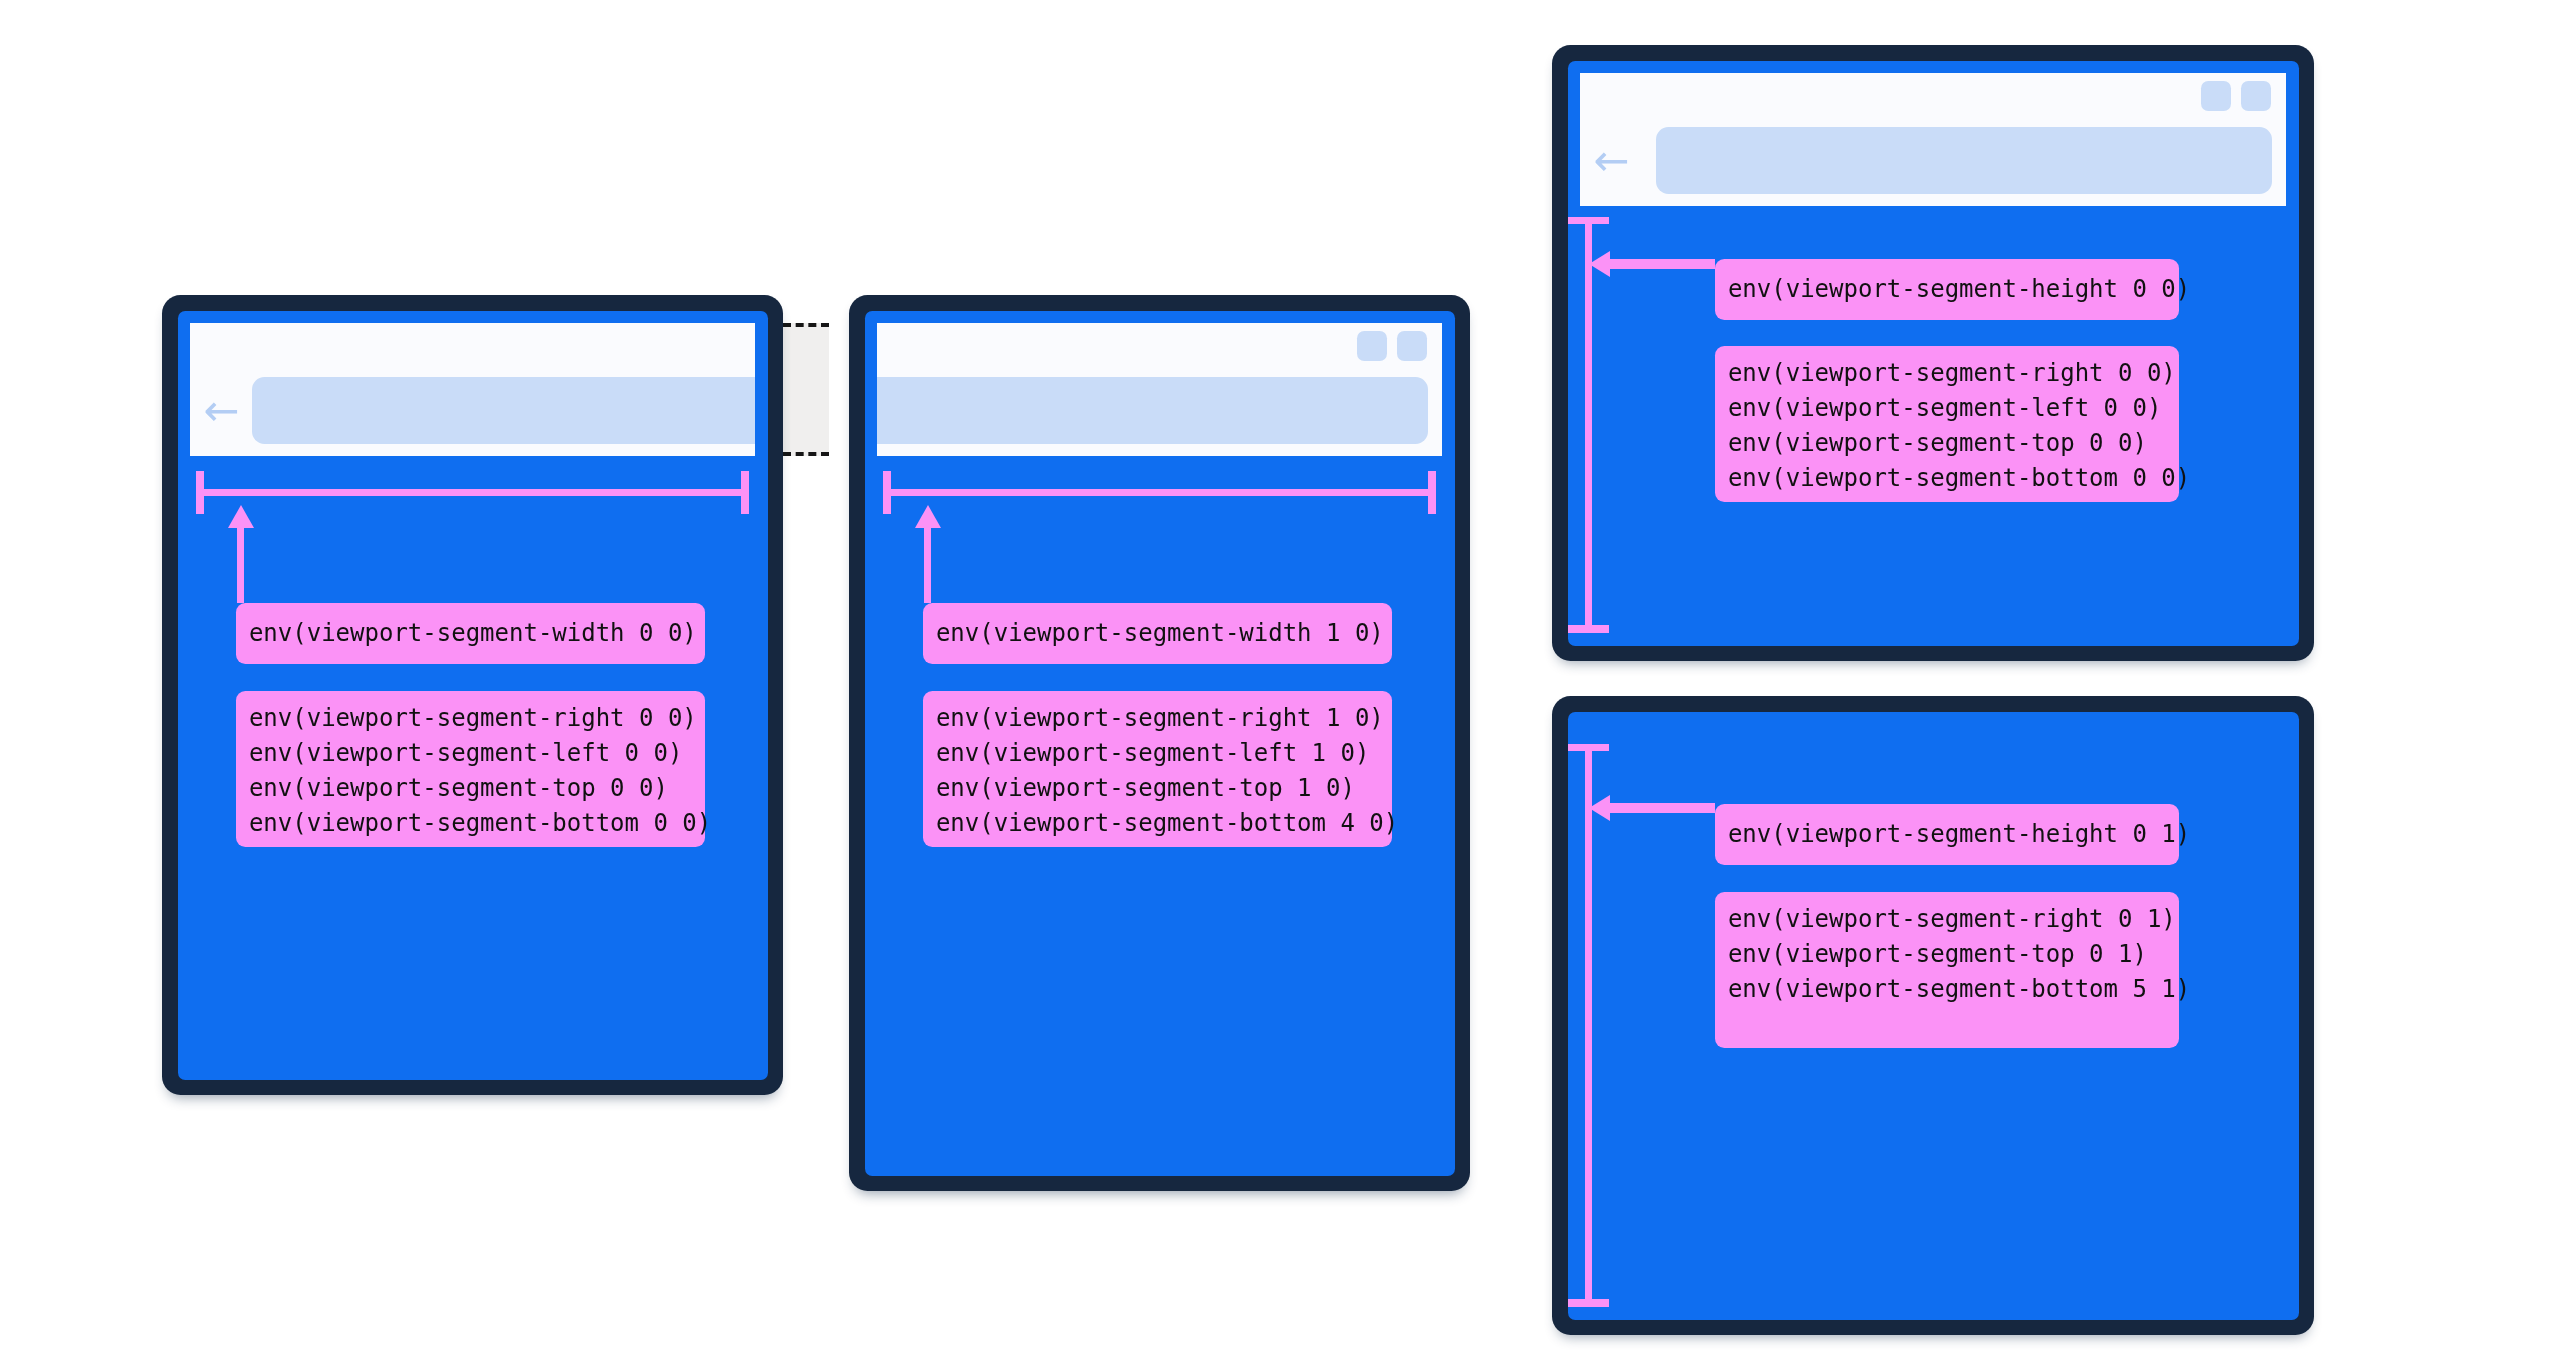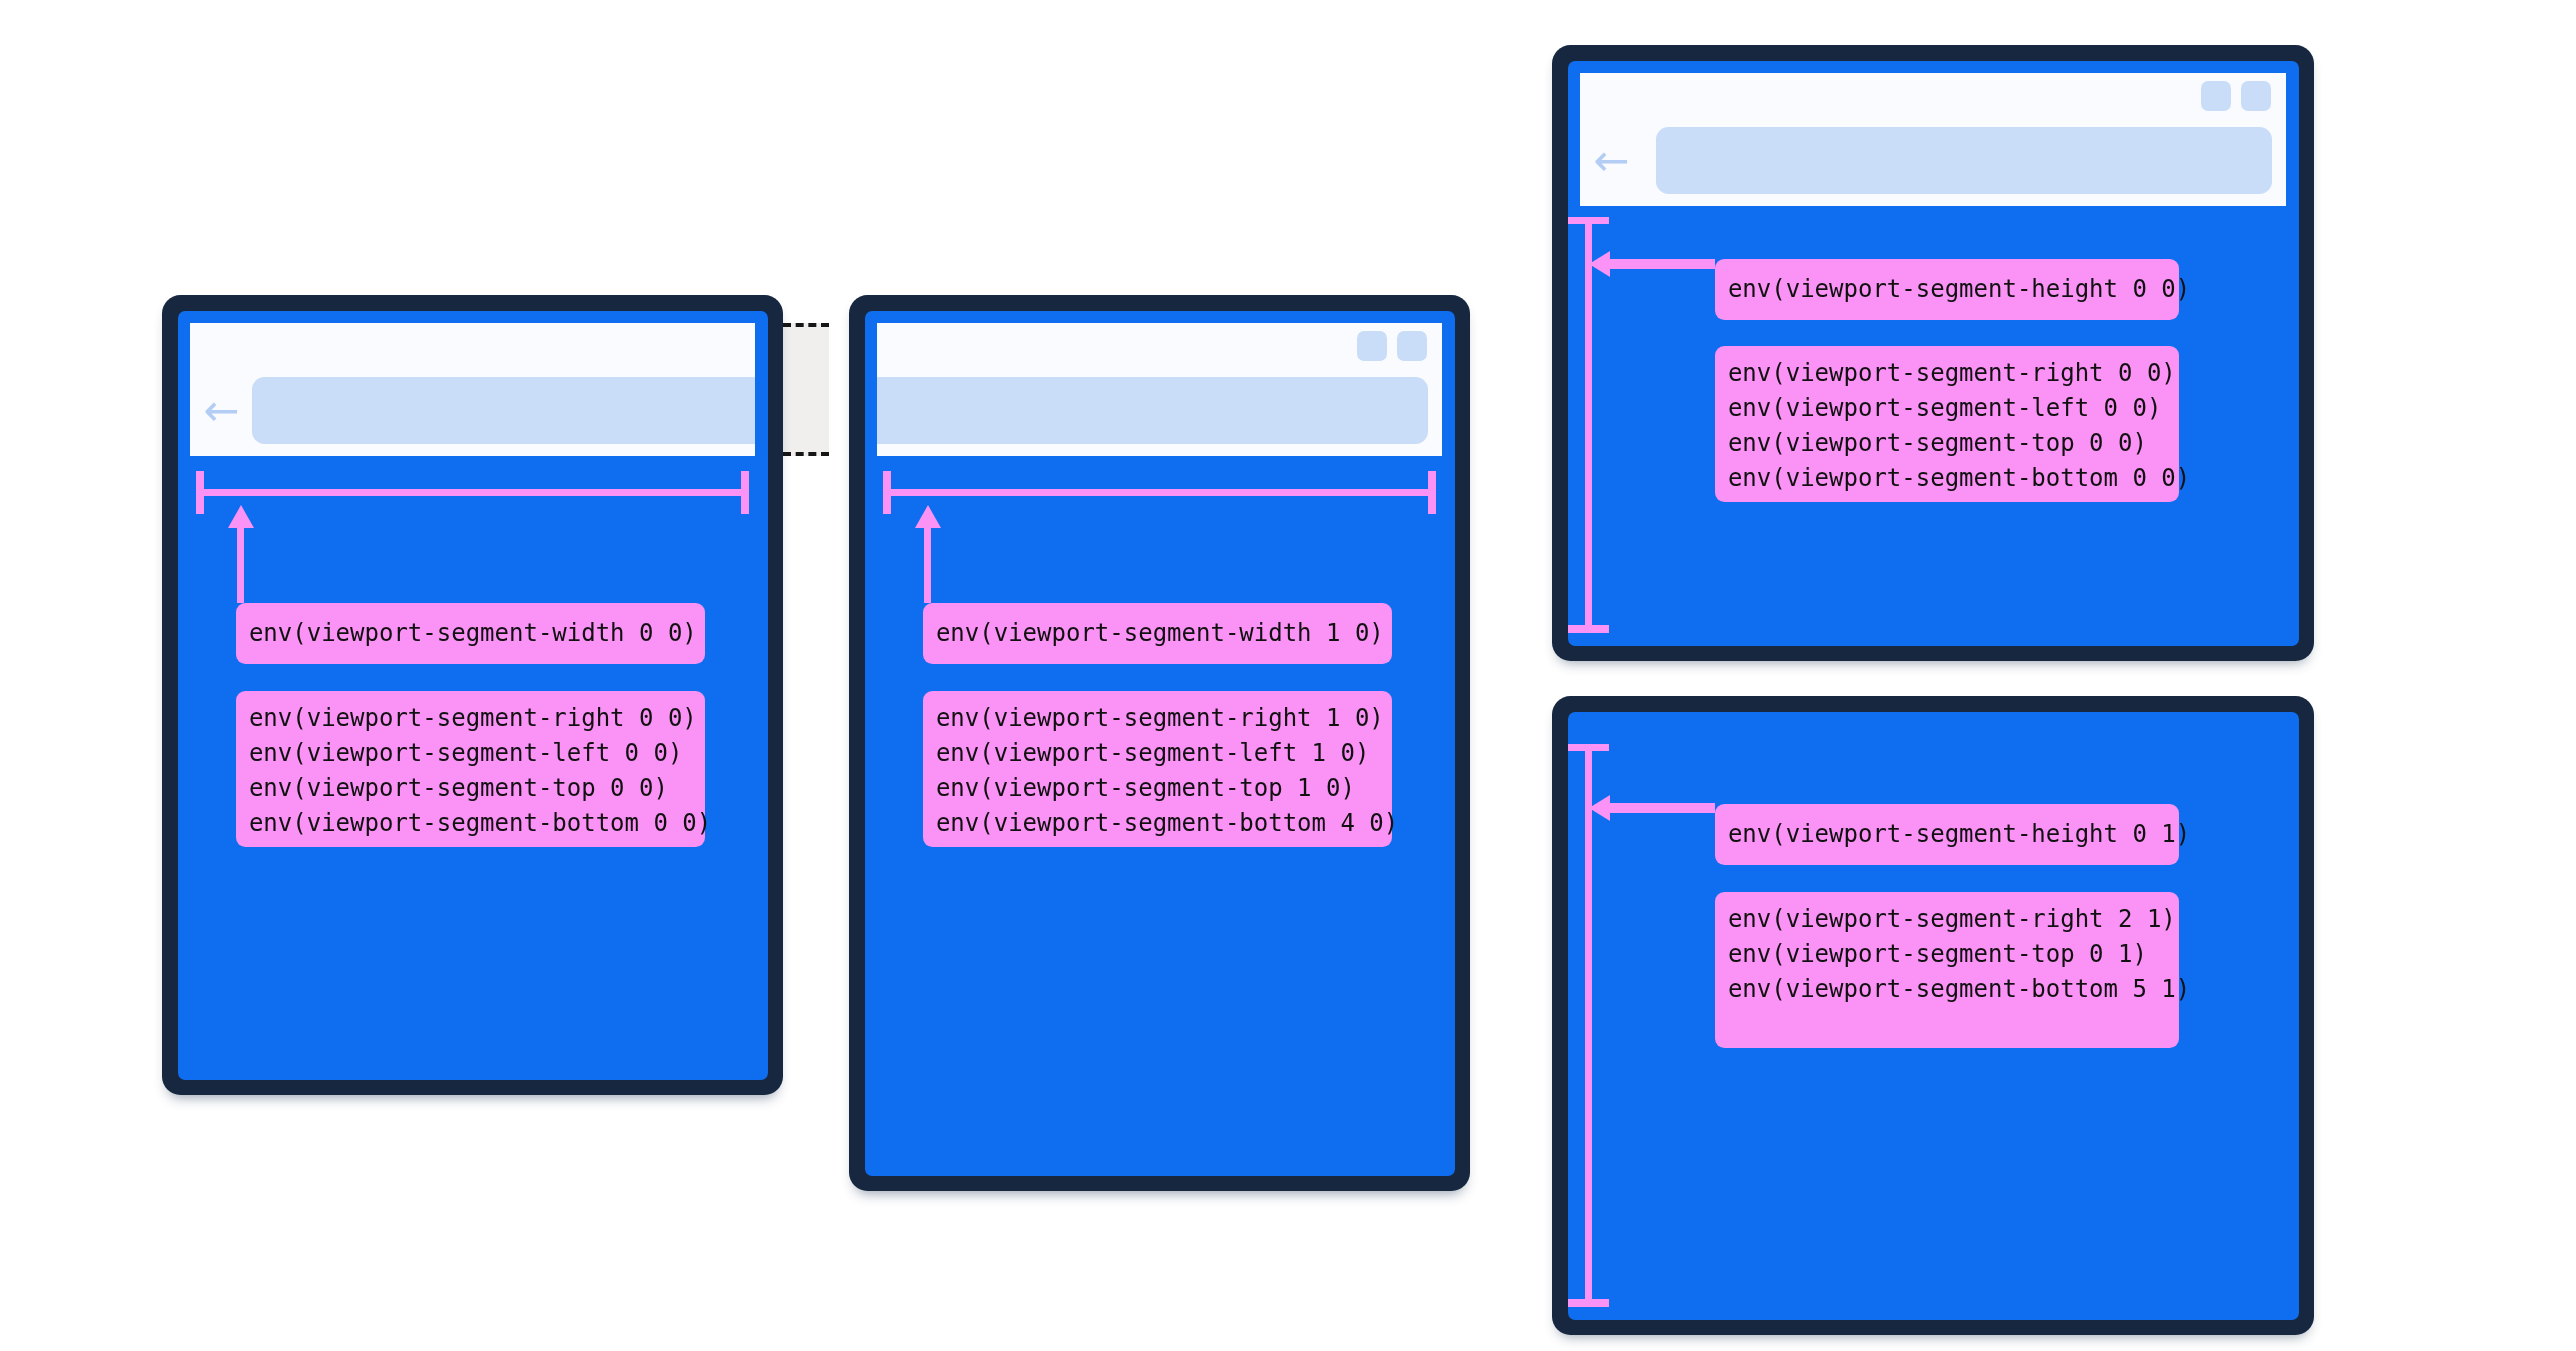--- a/index.html
+++ b/index.html
@@ -230,21 +230,21 @@
         <i class="vline"></i>
         <i class="vcap capT"></i>
         <i class="vcap capB"></i>
       </div>
       <div class="larrow">
         <i class="head"></i>
         <i class="shaft"></i>
       </div>
       <div class="env-label">env(viewport-segment-height 0 1)</div>
       <div class="env-group">
-        <div class="gline">env(viewport-segment-right 2 1)</div>
+        <div class="gline">env(viewport-segment-right 0 1)</div>
         <div class="gline">env(viewport-segment-top 0 1)</div>
         <div class="gline">env(viewport-segment-bottom 5 1)</div>
       </div>
     </div>
   </div>
 
 </div>
 
 
 </body></html>

